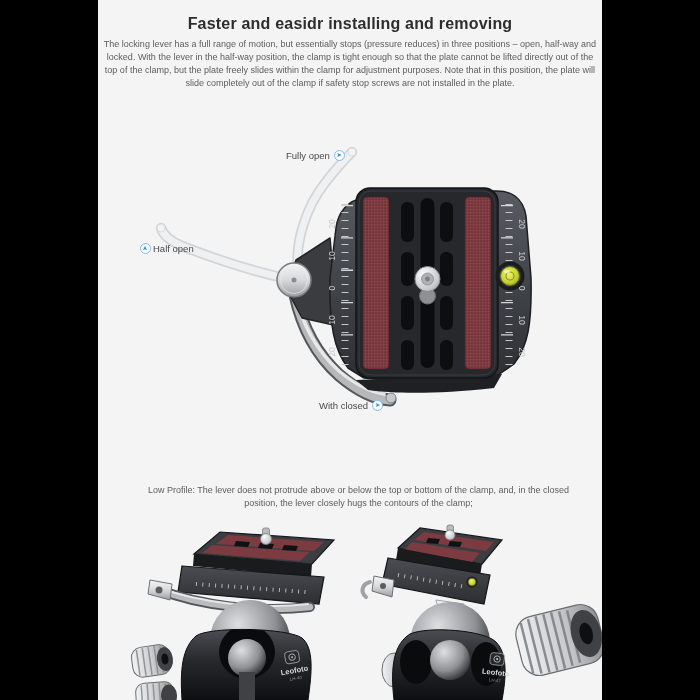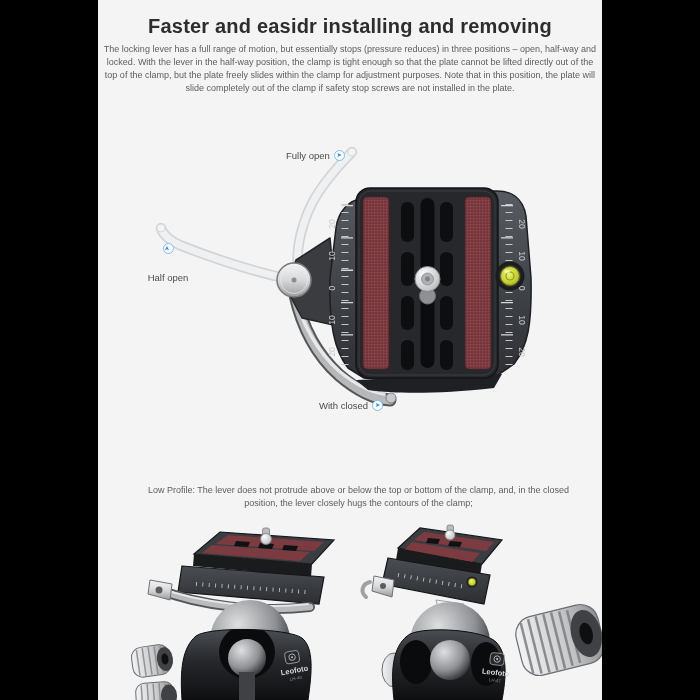--- a/index.html
+++ b/index.html
@@ -1,24 +1,24 @@
 <!DOCTYPE html>
 <html><head>
 <meta charset="utf-8">
 <style>
   html,body{margin:0;padding:0;background:#000;}
   body{width:700px;height:700px;overflow:hidden;font-family:"Liberation Sans",sans-serif;}
   .stage{position:relative;width:700px;height:700px;background:#000;}
   .content{position:absolute;left:98px;top:0;width:504px;height:700px;background:#f4f4f5;overflow:hidden;}
-  .title{margin:15px 0 5px;text-align:center;font-size:20px;font-weight:bold;color:#2d2d2d;letter-spacing:.2px;}
+  .title{margin:15px 0 5px;text-align:center;font-size:16px;font-weight:bold;color:#2d2d2d;letter-spacing:.2px;}
   .body-text{margin:0 auto;padding:0 3px;text-align:center;font-size:9px;line-height:1.45;color:#5d5d5d;}
   .hero{position:absolute;left:0;top:128px;width:504px;height:300px;}
   .hero svg{position:absolute;left:0;top:0;}
   .anno{position:absolute;display:flex;align-items:center;gap:4px;font-size:9.5px;color:#4a4a4a;z-index:5;}
-  .anno.col{flex-direction:column;gap:18px;}
+  .anno.col{flex-direction:row;gap:2px;}
   .dir-icon{width:11px;height:11px;border:1px solid #85bce8;border-radius:50%;background:#fbfdfe;display:flex;align-items:center;justify-content:center;color:#2e8fd3;font-size:6.5px;line-height:1;box-sizing:border-box;}
   .dir-icon .g{display:block;transform:translateY(-0.5px);}
   .dir-icon.up .g{transform:rotate(-90deg);}
   .low-note{position:absolute;top:484px;left:0;right:16px;padding-left:36px;}
   .photos{position:absolute;left:0;top:520px;width:504px;height:180px;}
 </style>
 </head>
 <body>
 
 <div class="stage">

